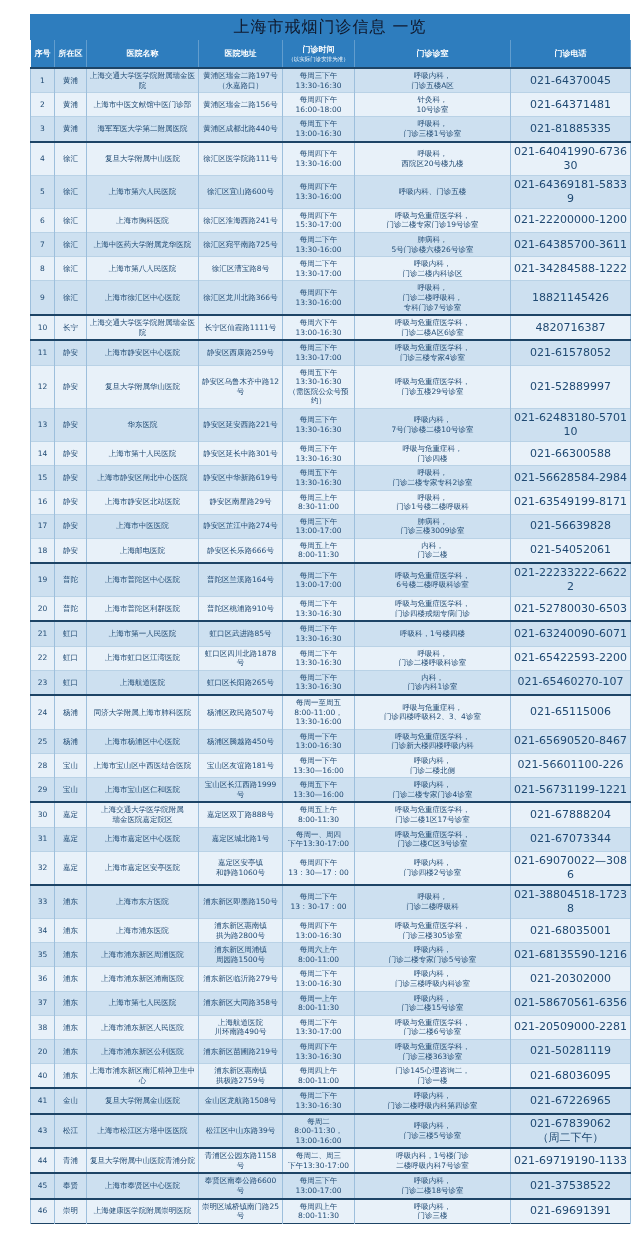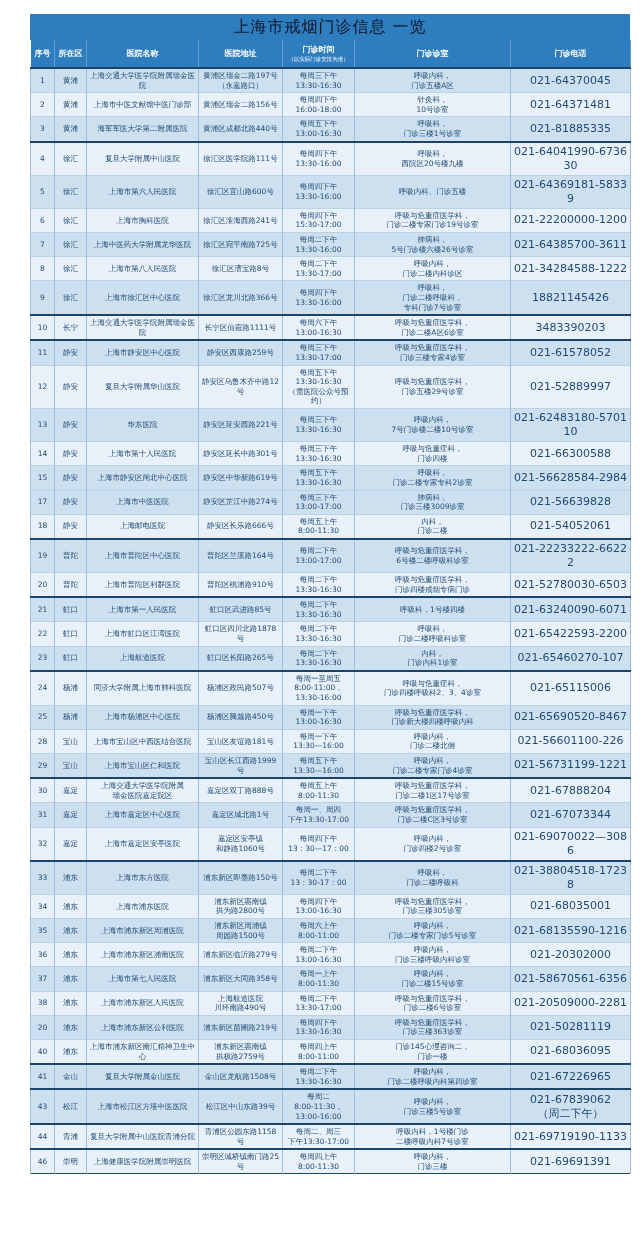--- a/index.html
+++ b/index.html
@@ -218,21 +218,21 @@
 
   <tr class="even group-start">
     <td>10</td>
     <td>长宁</td>
     <td>上海交通大学医学院附属瑞金医院</td>
     <td>长宁区仙霞路1111号</td>
     <td>每周六下午
 13:00-16:30</td>
     <td>呼吸与危重症医学科，
 门诊二楼A区6诊室</td>
-    <td class="phone">3483390203</td>
+    <td class="phone">4820716387</td>
   </tr>
 
   <tr class="odd group-start">
     <td>11</td>
     <td>静安</td>
     <td>上海市静安区中心医院</td>
     <td>静安区西康路259号</td>
     <td>每周三下午
 13:30-17:00</td>
     <td>呼吸与危重症医学科，
@@ -282,20 +282,31 @@
     <td>静安</td>
     <td>上海市静安区闸北中心医院</td>
     <td>静安区中华新路619号</td>
     <td>每周五下午
 13:30-16:30</td>
     <td>呼吸科，
 门诊二楼专家专科2诊室</td>
     <td class="phone">021-56628584-2984</td>
   </tr>
 
+  <tr class="even">
+    <td>16</td>
+    <td>静安</td>
+    <td>上海市静安区北站医院</td>
+    <td>静安区南星路29号</td>
+    <td>每周三上午
+8:30-11:00</td>
+    <td>呼吸科，
+门诊1号楼二楼呼吸科</td>
+    <td class="phone">021-63549199-8171</td>
+  </tr>
 
   <tr class="odd">
     <td>17</td>
     <td>静安</td>
     <td>上海市中医医院</td>
     <td>静安区芷江中路274号</td>
     <td>每周三下午
 13:00-17:00</td>
     <td>肺病科，
 门诊三楼3009诊室</td>
@@ -594,20 +605,31 @@
     <td>青浦</td>
     <td>复旦大学附属中山医院青浦分院</td>
     <td>青浦区公园东路1158号</td>
     <td>每周二、周三
 下午13:30-17:00</td>
     <td>呼吸内科，1号楼门诊
 二楼呼吸内科7号诊室</td>
     <td class="phone">021-69719190-1133</td>
   </tr>
 
+  <tr class="odd group-start">
+    <td>45</td>
+    <td>奉贤</td>
+    <td>上海市奉贤区中心医院</td>
+    <td>奉贤区南奉公路6600号</td>
+    <td>每周三下午
+13:00-17:00</td>
+    <td>呼吸内科，
+门诊二楼18号诊室</td>
+    <td class="phone">021-37538522</td>
+  </tr>
 
   <tr class="even group-start">
     <td>46</td>
     <td>崇明</td>
     <td>上海健康医学院附属崇明医院</td>
     <td>崇明区城桥镇南门路25号</td>
     <td>每周四上午
 8:00-11:30</td>
     <td>呼吸内科，
 门诊三楼</td>

